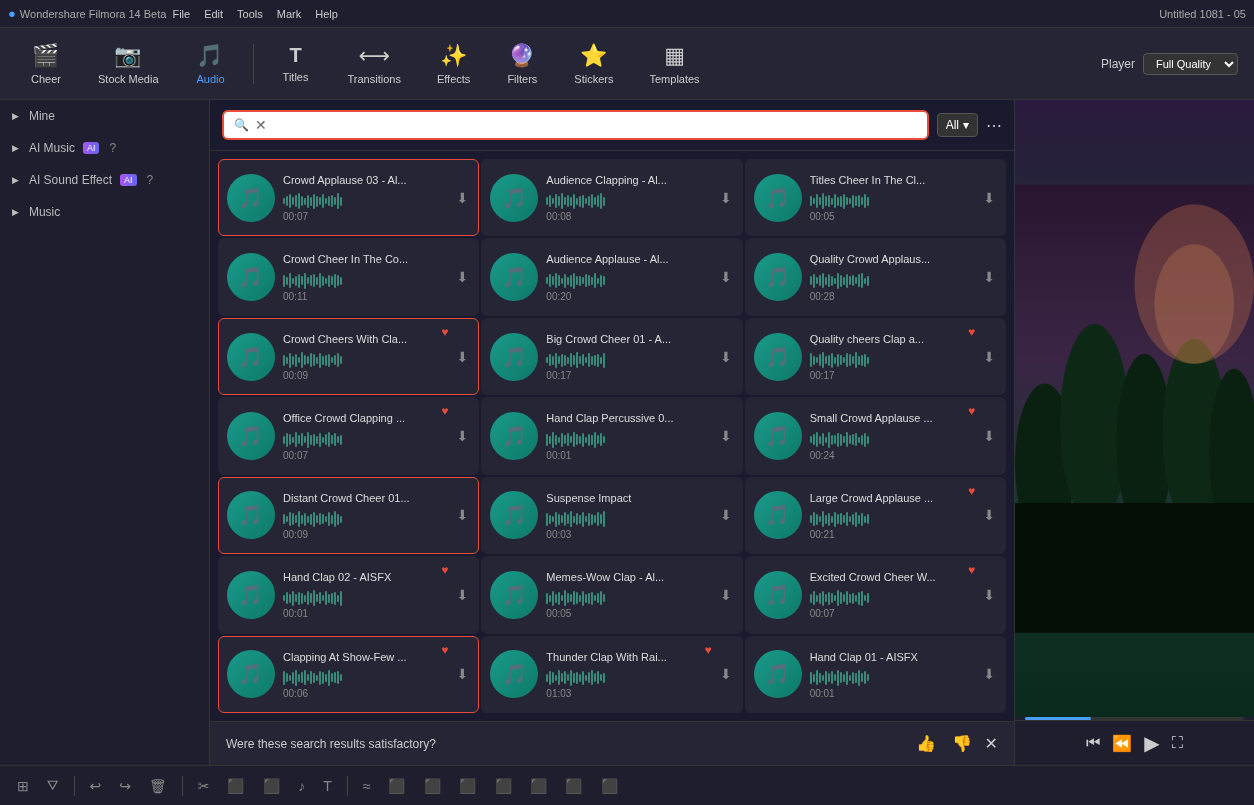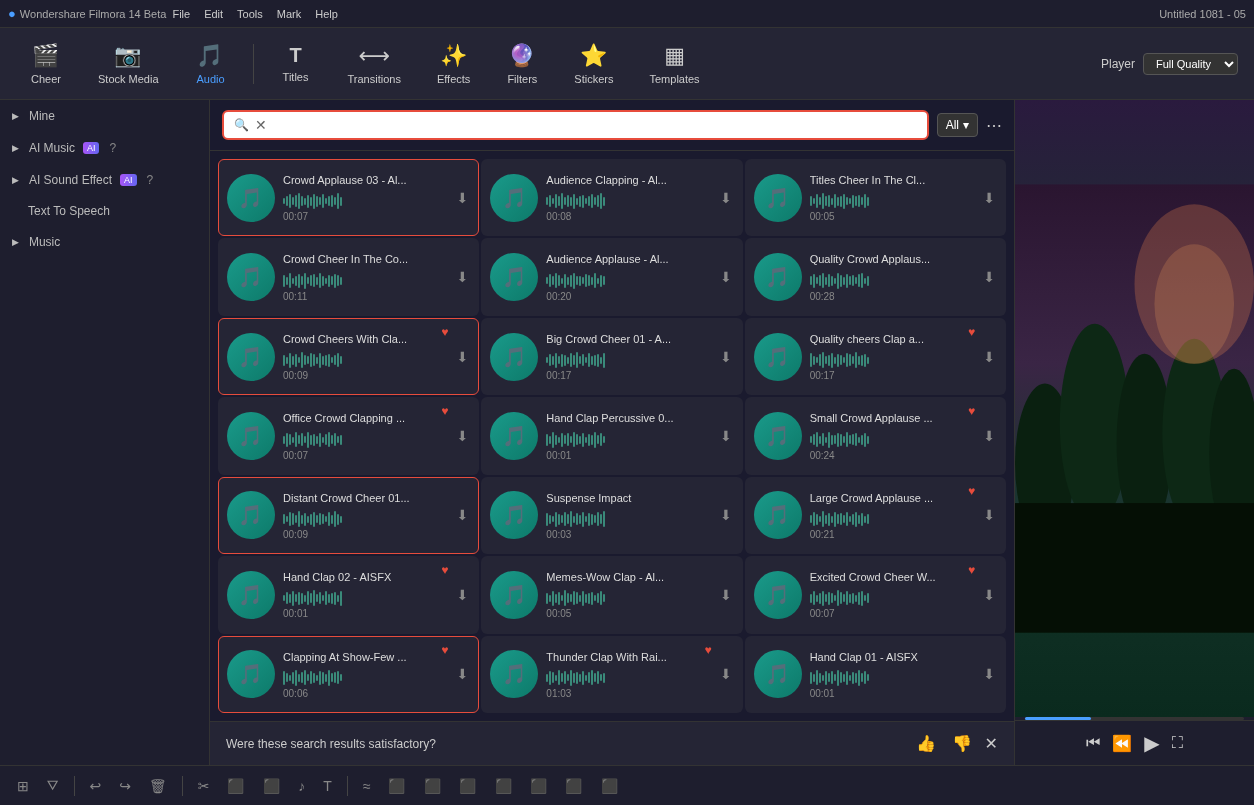--- a/index.html
+++ b/index.html
@@ -163,23 +163,20 @@
         <span class="chevron">▶</span>
         <span>AI Music</span>
         <span class="ai-badge">AI</span>
         <span style="color:#888;font-size:12px;margin-left:2px;">?</span>
       </div>
       <div class="sidebar-item">
         <span class="chevron">▶</span>
         <span>AI Sound Effect</span>
         <span class="ai-badge">AI</span>
         <span style="color:#888;font-size:12px;margin-left:2px;">?</span>
-      </div>
-      <div class="sidebar-subitem">
-        <span>Text To Speech</span>
       </div>
       <div class="sidebar-item">
         <span class="chevron">▶</span>
         <span>Music</span>
       </div>
     </div>
   </div>
 
   <div class="content">
 

